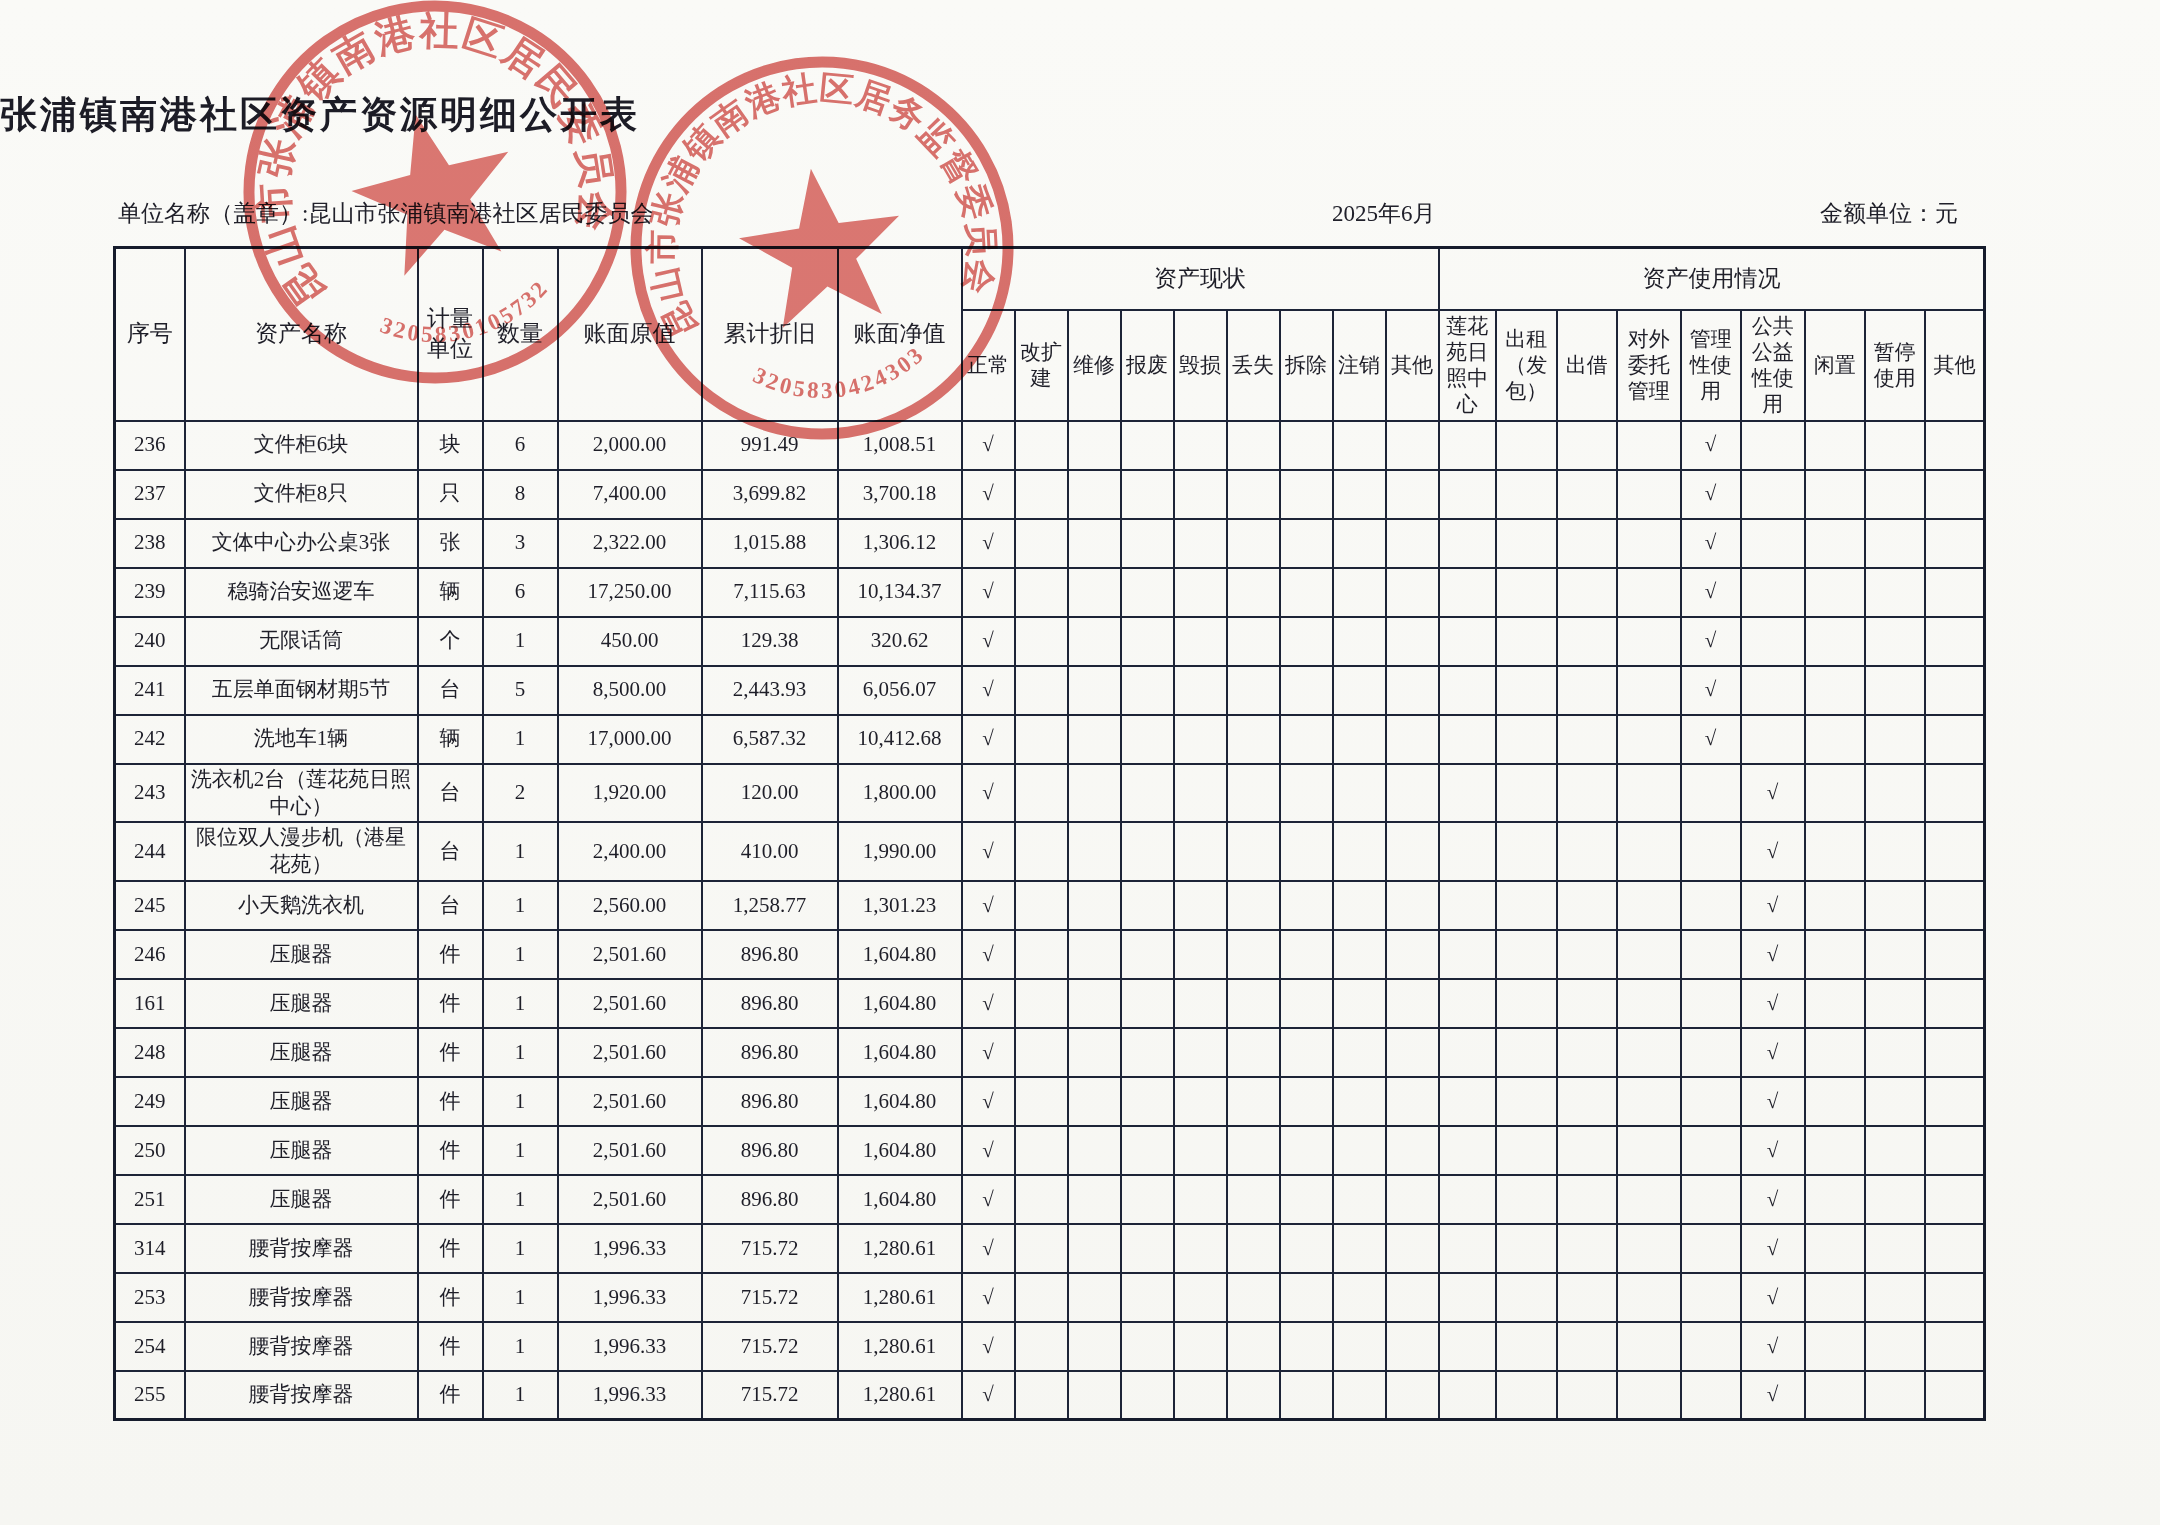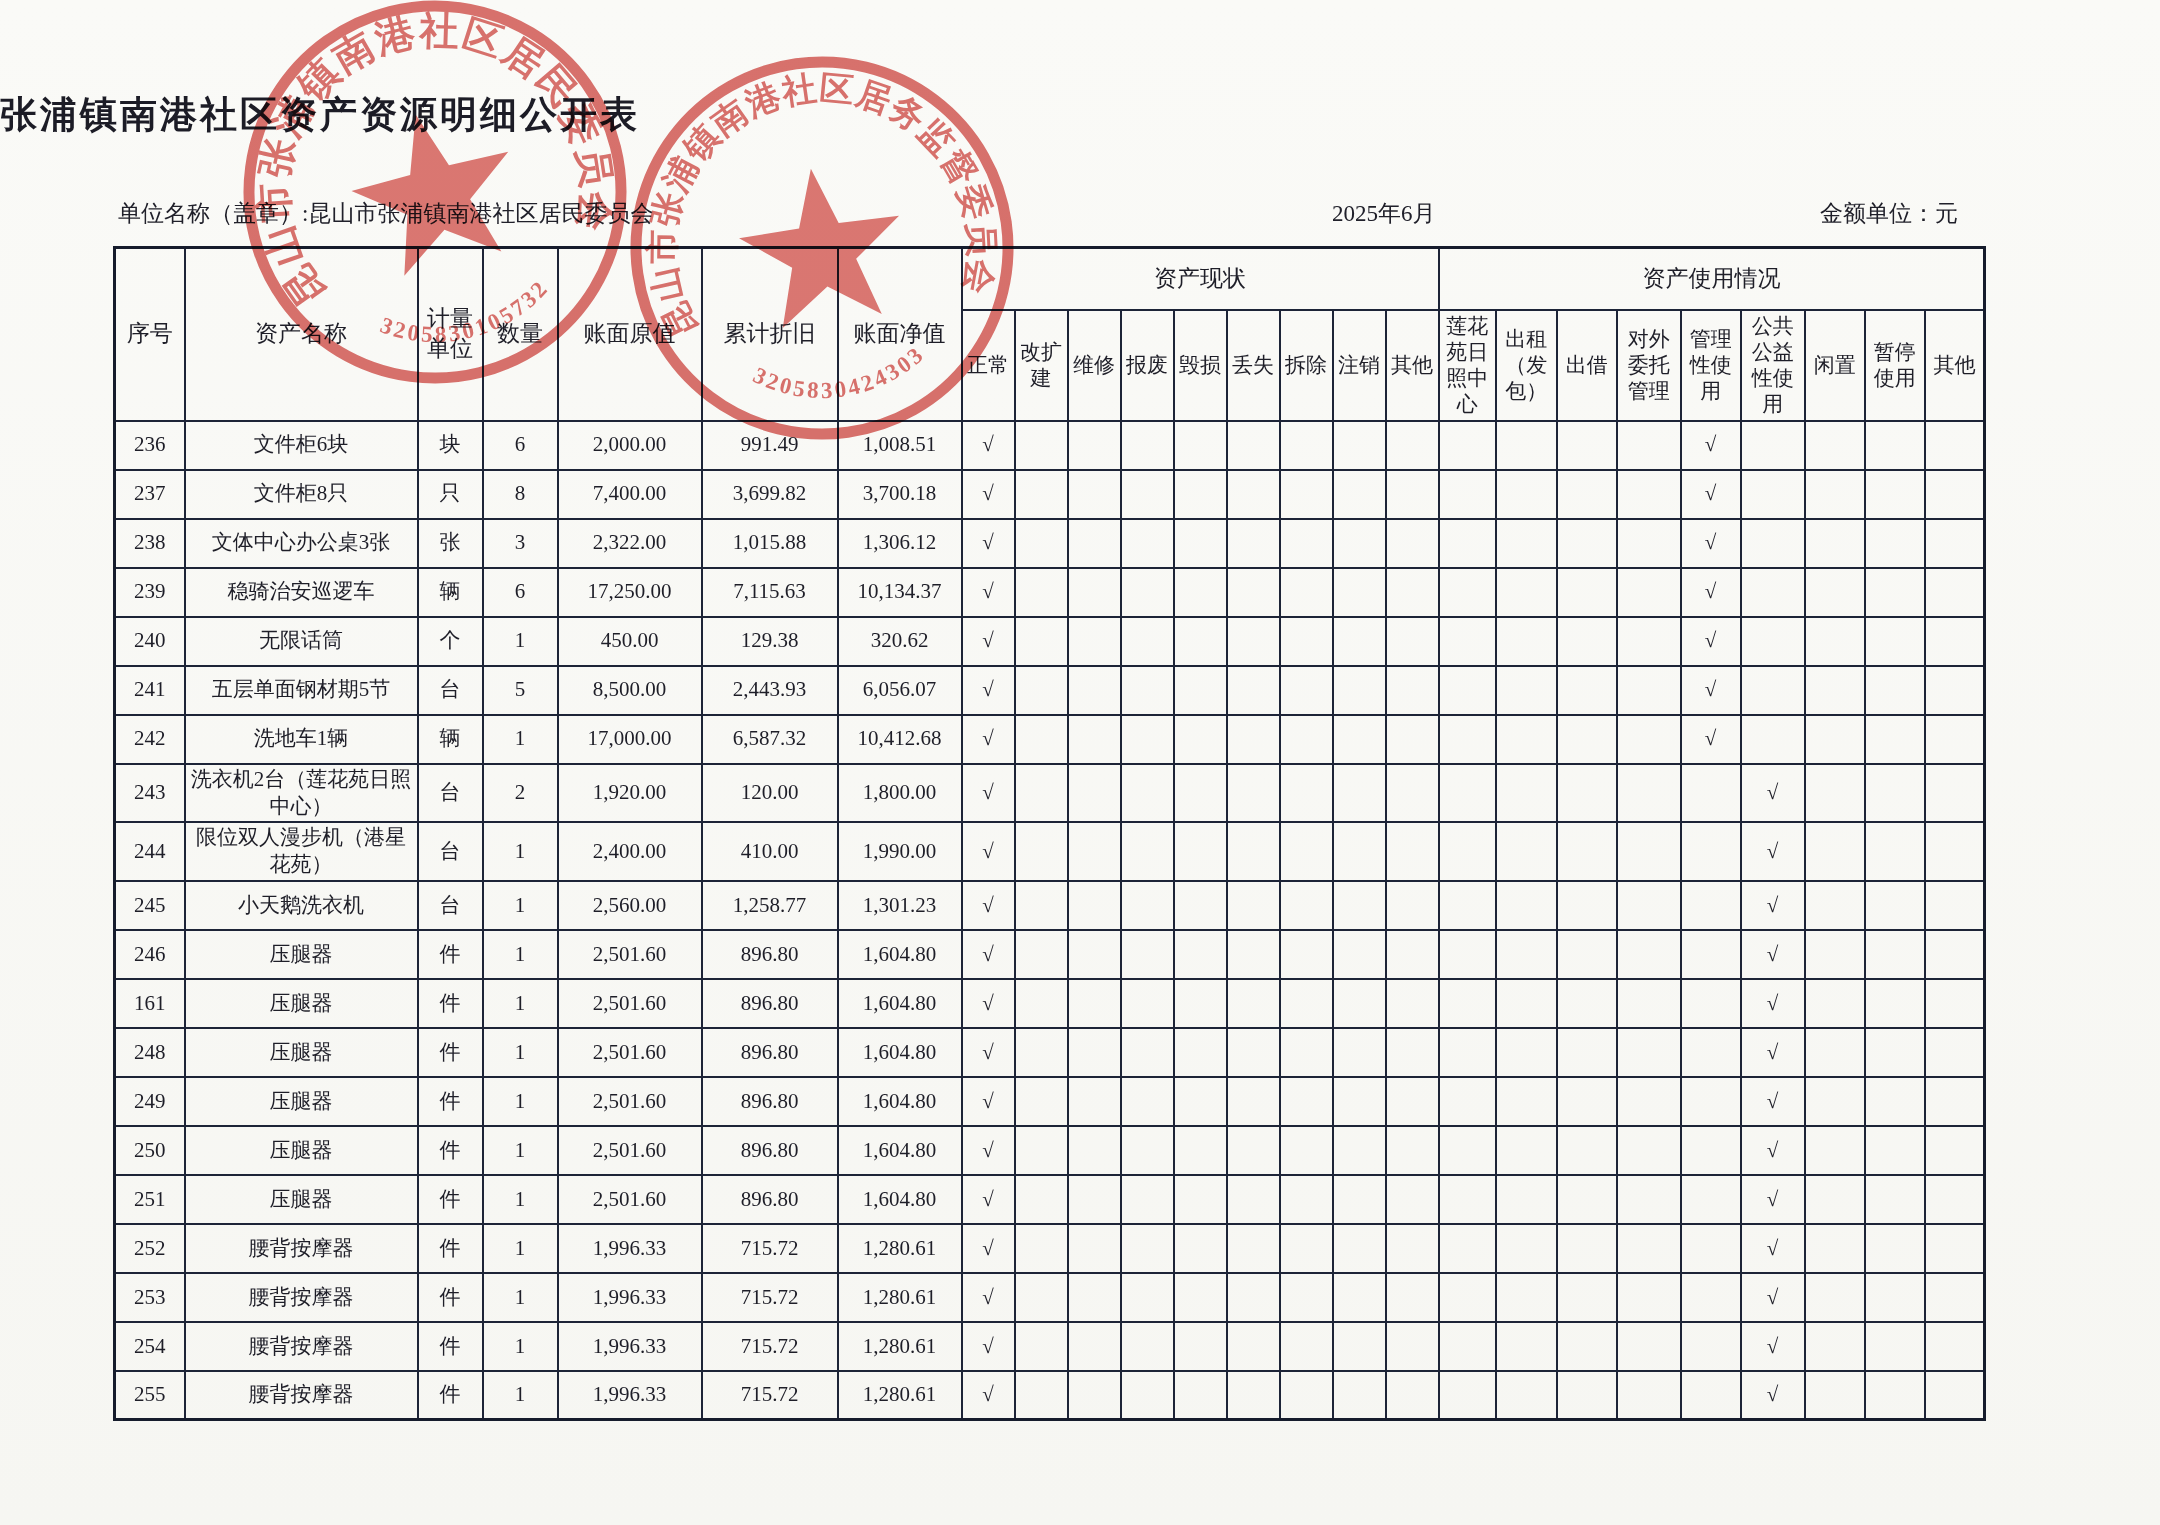--- a/index.html
+++ b/index.html
@@ -554,21 +554,21 @@
           <td></td>
           <td></td>
           <td></td>
           <td></td>
           <td class="checked">√</td>
           <td></td>
           <td></td>
           <td></td>
         </tr>
         <tr>
-          <td class="c-id">252</td>
+          <td class="c-id">314</td>
           <td class="c-name">腰背按摩器</td>
           <td class="c-unit">件</td>
           <td class="c-qty">1</td>
           <td class="c-orig">1,996.33</td>
           <td class="c-dep">715.72</td>
           <td class="c-net">1,280.61</td>
           <td class="checked">√</td>
           <td></td>
           <td></td>
           <td></td>

